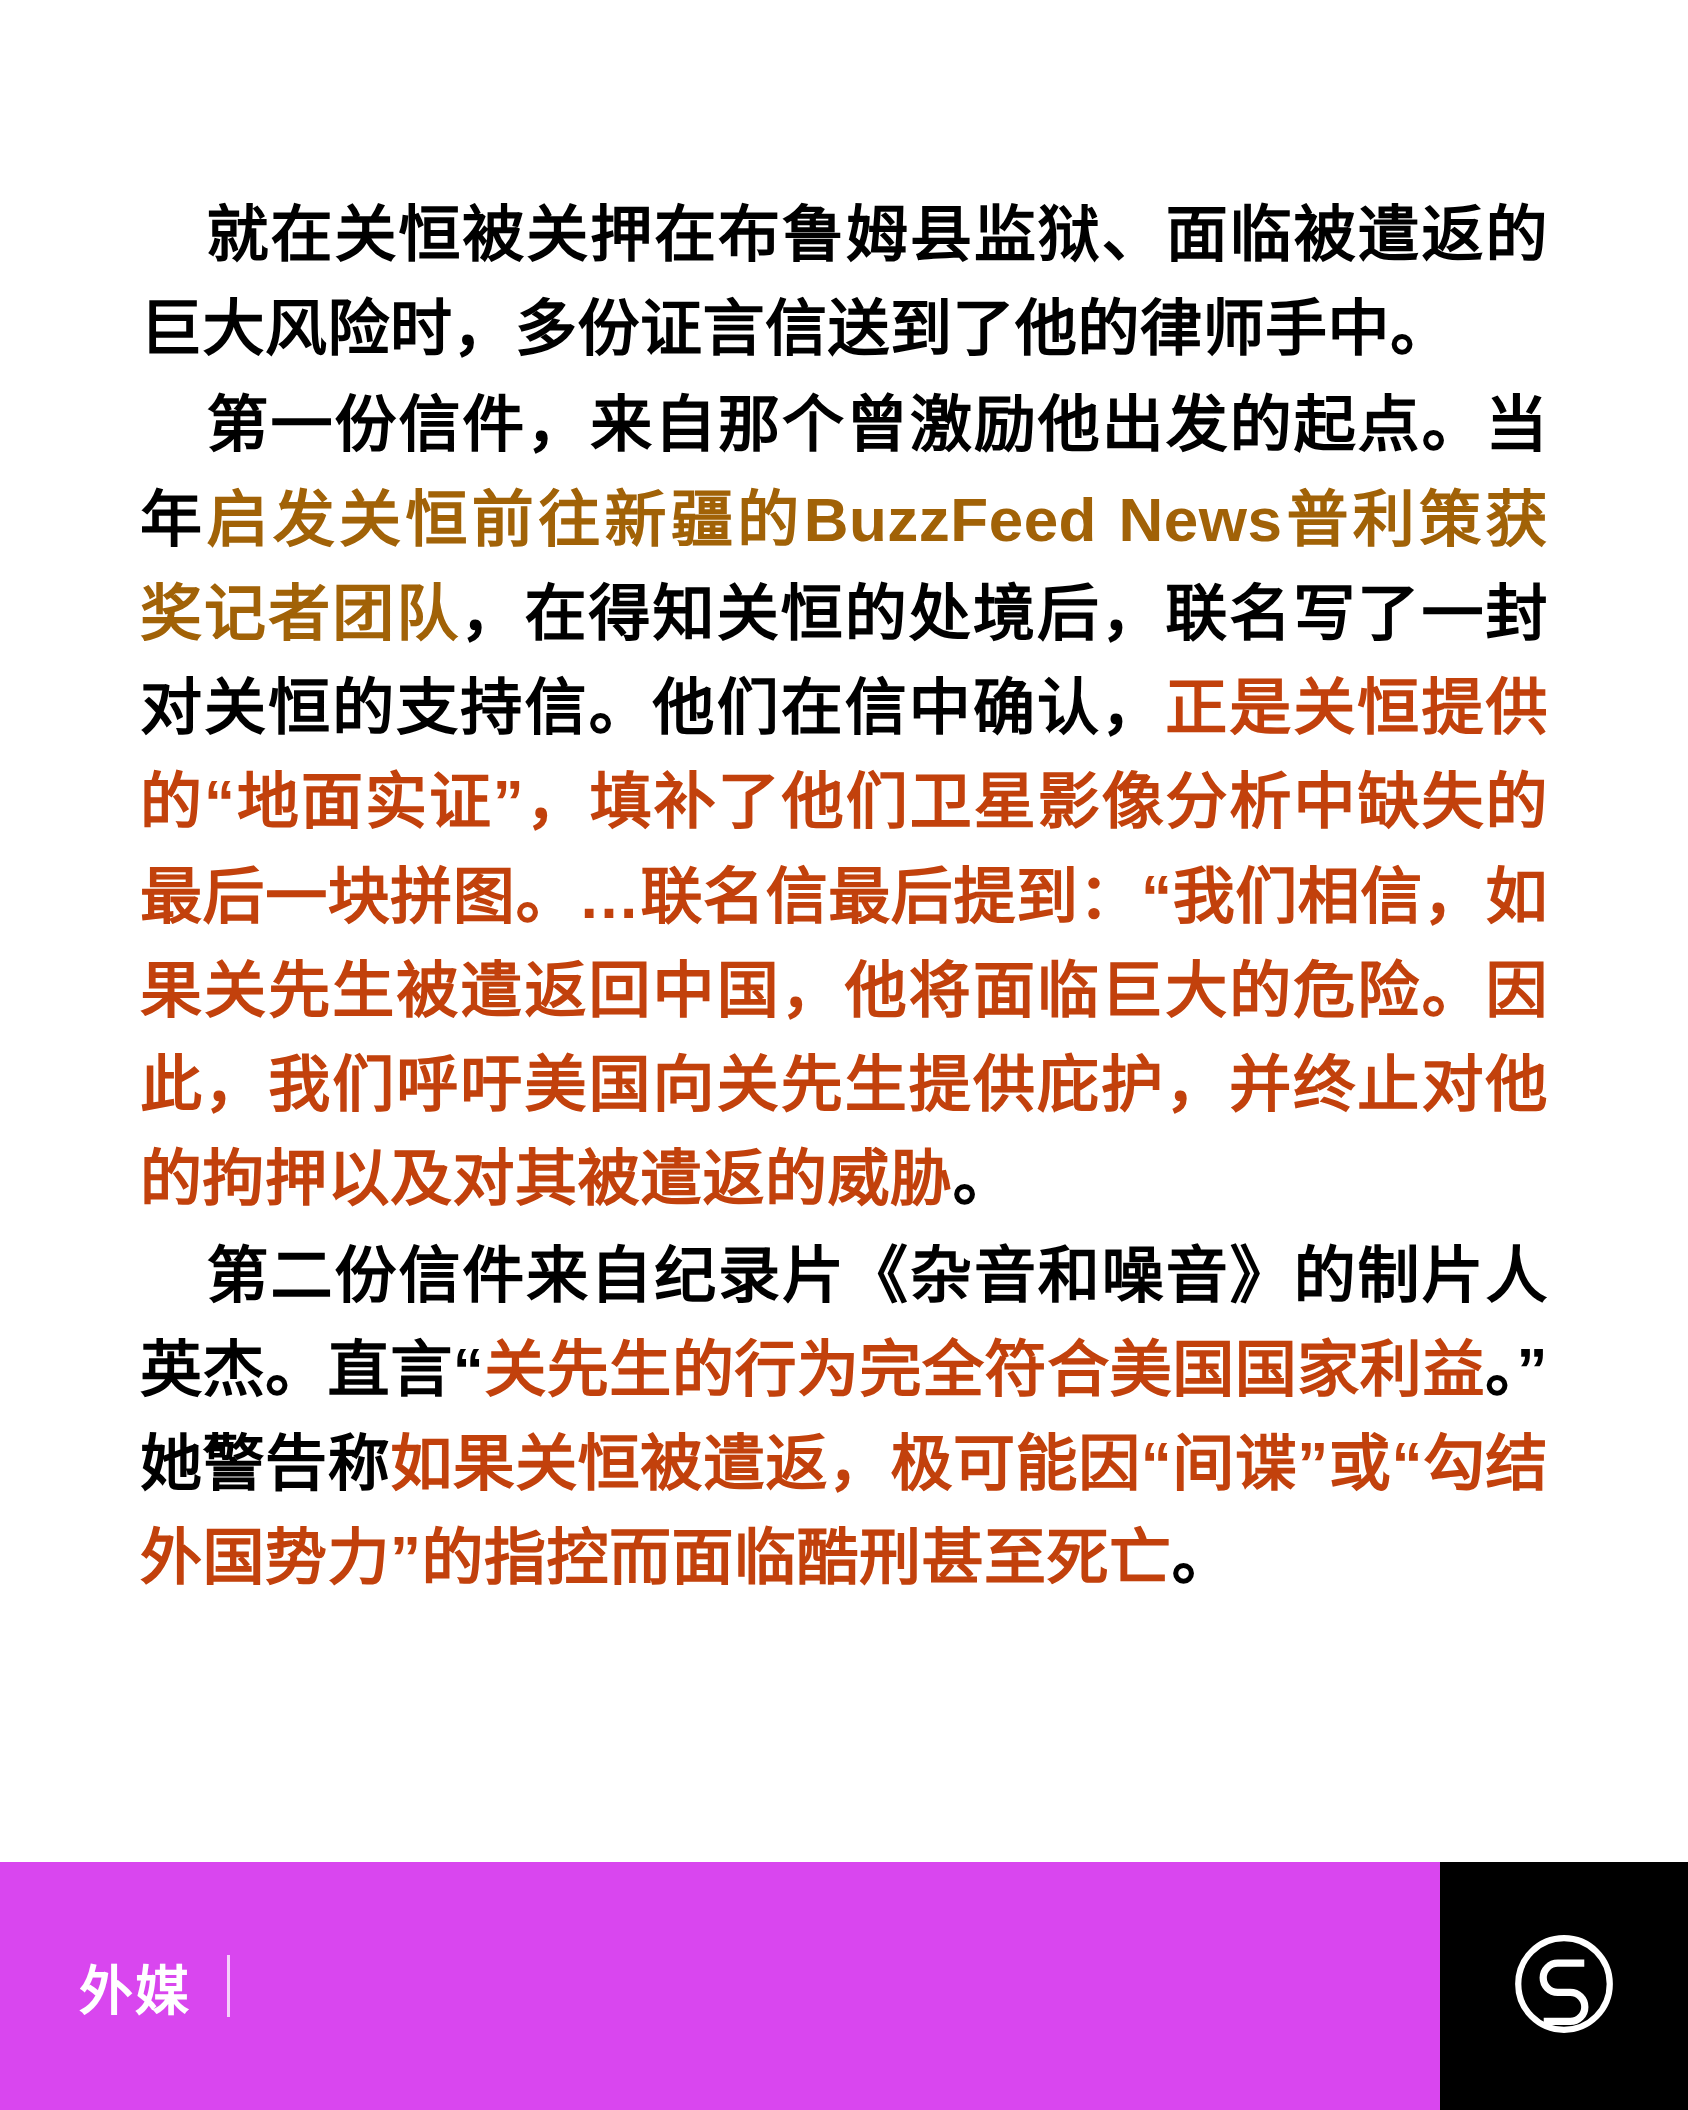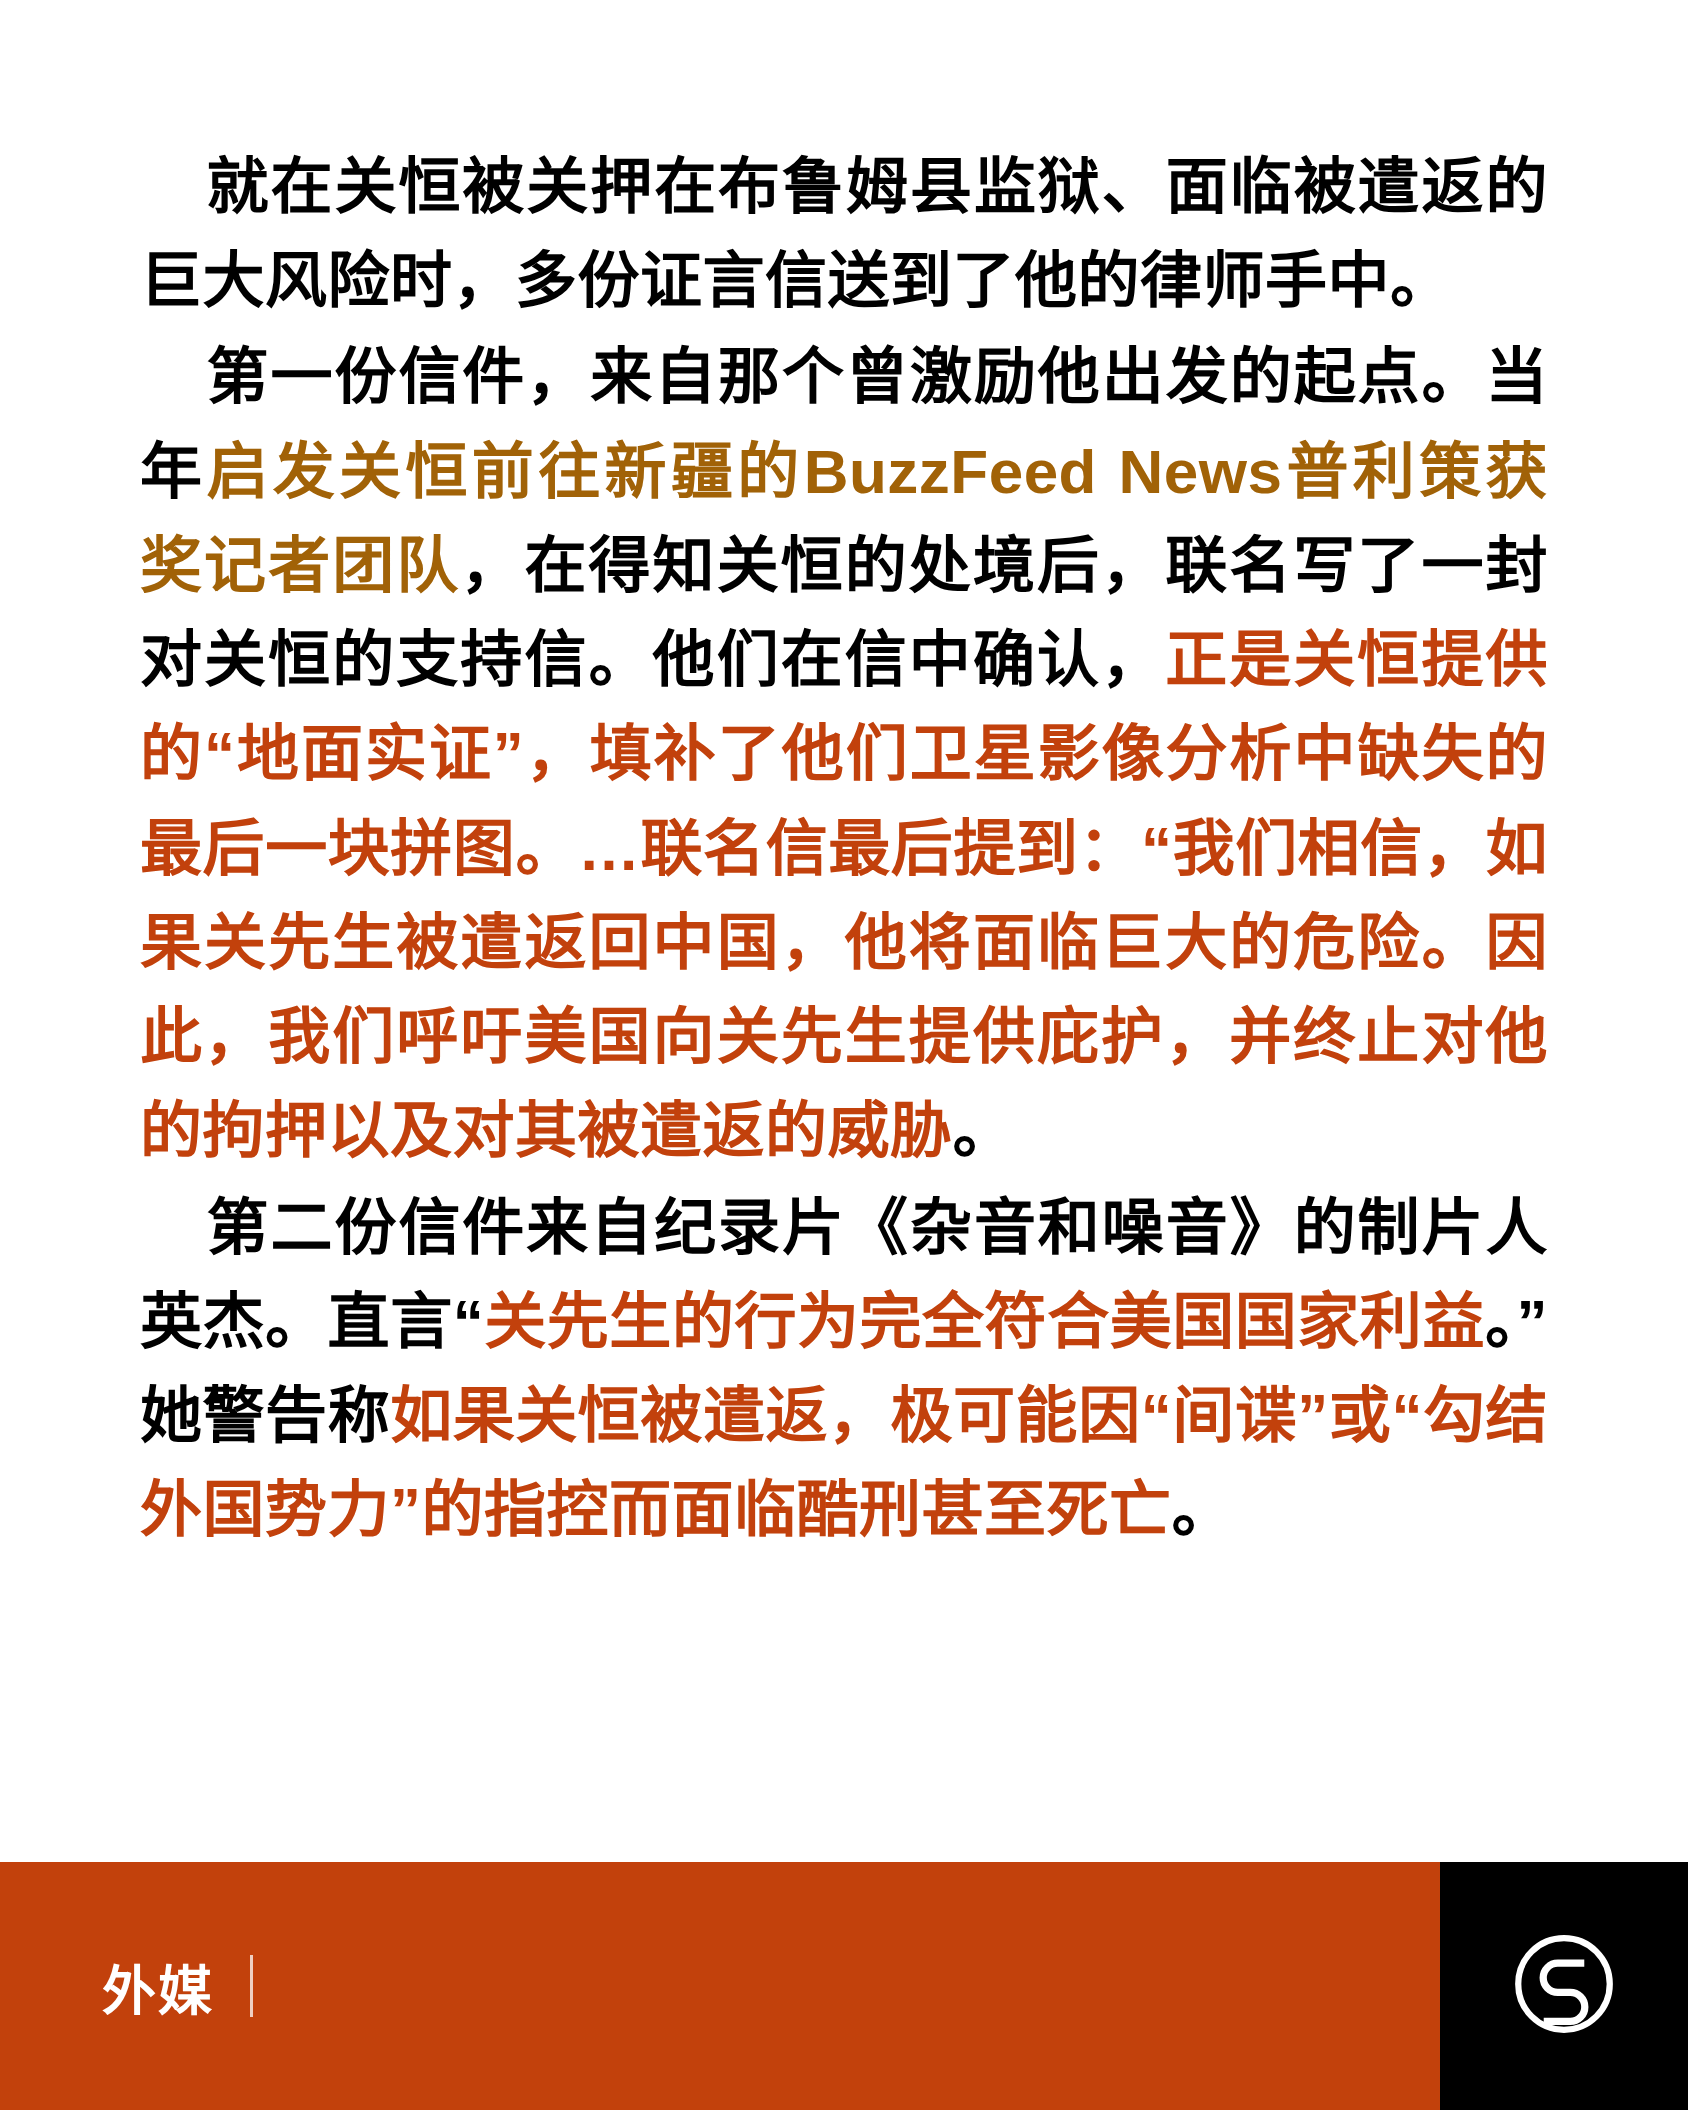--- a/index.html
+++ b/index.html
@@ -14,20 +14,21 @@
     font-family: "Liberation Sans", "DejaVu Sans", sans-serif;
     overflow: hidden;
   }
 
   .page {
     position: absolute;
     inset: 0;
     display: flex;
     flex-direction: column;
     background: #ffffff;
+    margin-top: 48px;
   }
 
   .article {
     flex: 1 1 auto;
     padding: 140px 140px 0 140px;
     box-sizing: border-box;
   }
 
   .para {
     font-size: 62px;
@@ -48,24 +49,24 @@
   .hl-purple { color: #c2410c; }
 
   .footer {
     height: 248px;
     flex: 0 0 248px;
     display: flex;
     align-items: stretch;
   }
   .footer-bar {
     flex: 1 1 auto;
-    background: #c2410c;
+    background: #d946ef;
     display: flex;
     align-items: center;
-    padding-left: 102px;
+    padding-left: 79px;
     box-sizing: border-box;
   }
   .footer-label {
     color: #ffffff;
     font-size: 54px;
     font-weight: 800;
     letter-spacing: 2px;
   }
   .footer-divider {
     width: 3px;

